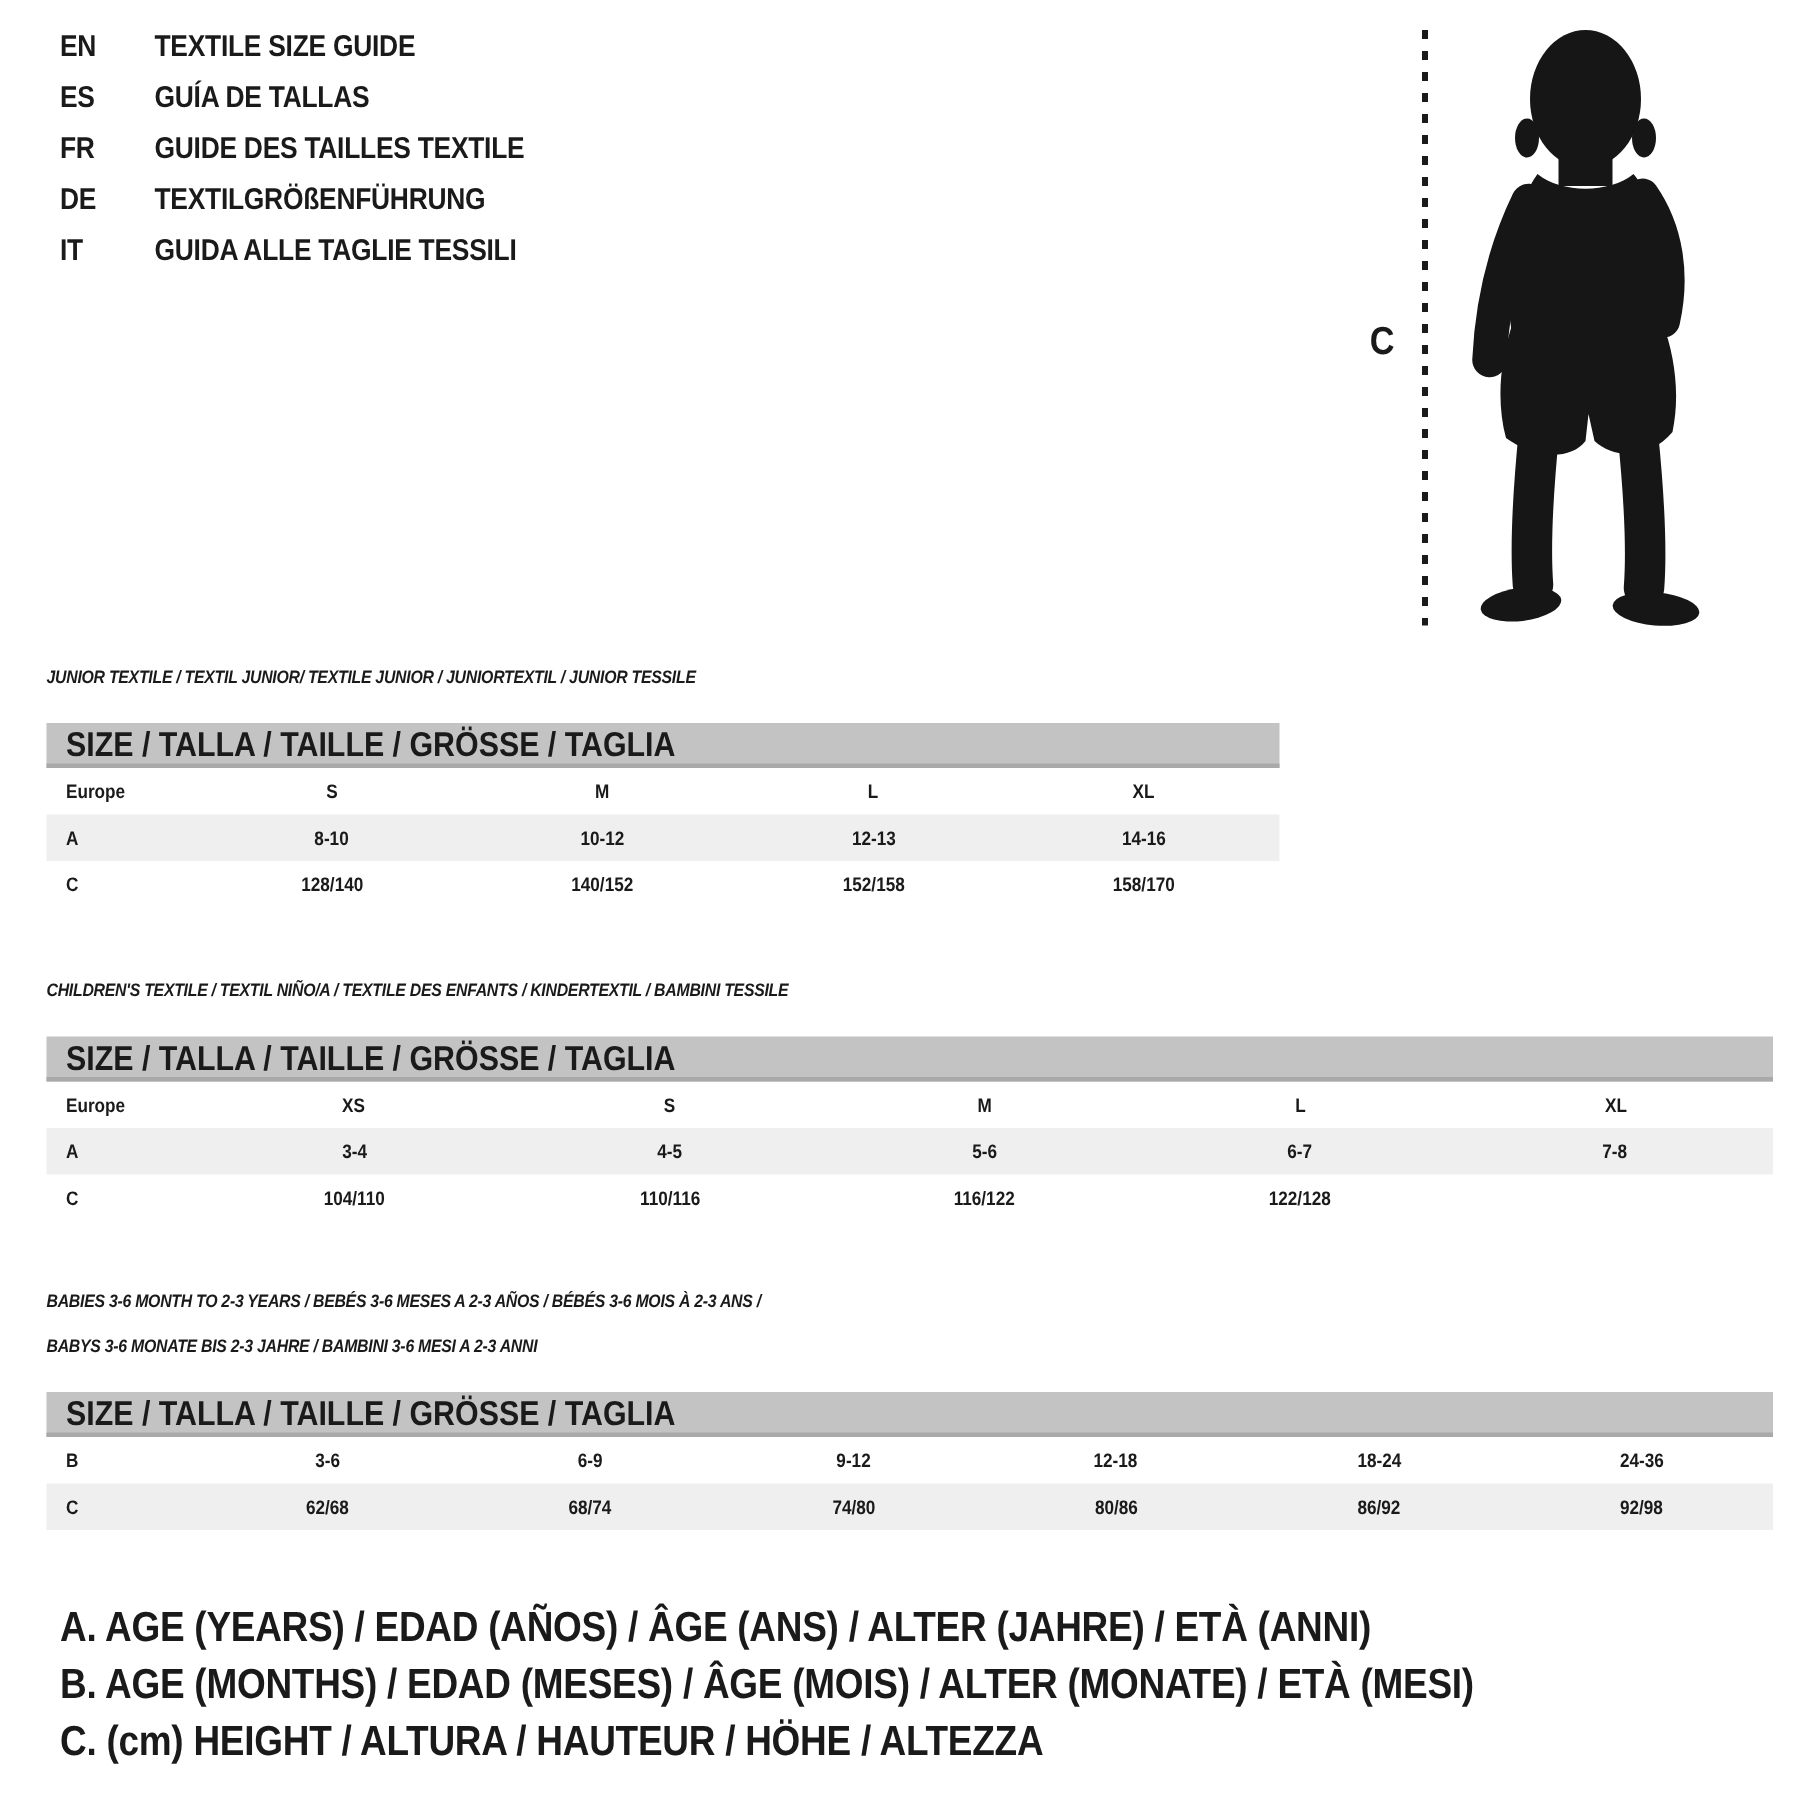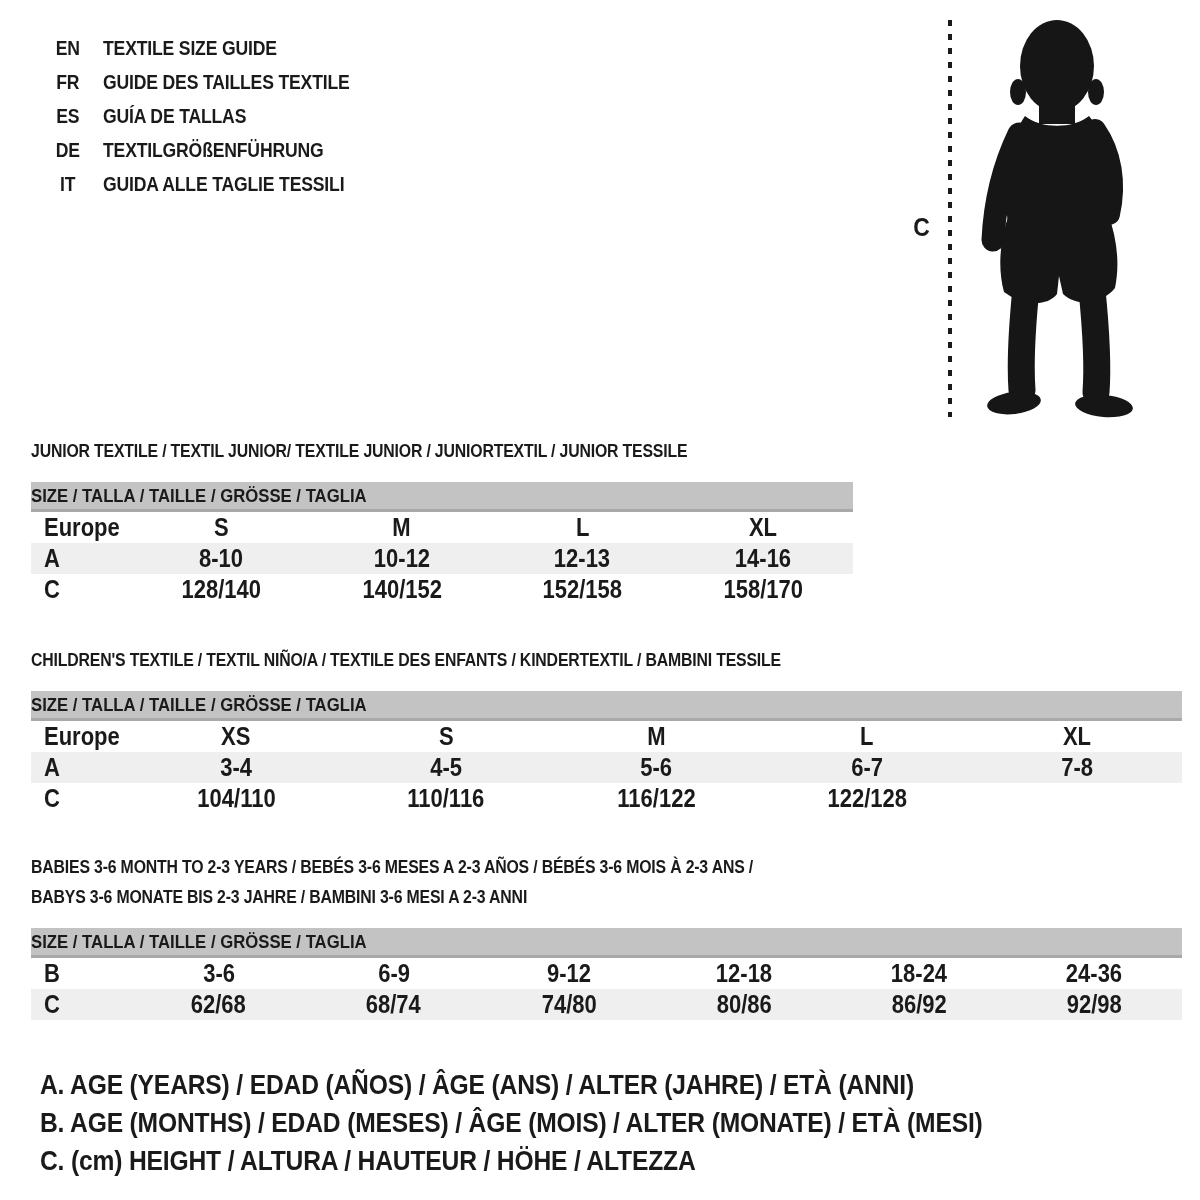--- a/index.html
+++ b/index.html
@@ -12,73 +12,73 @@
     font-weight: 700;
     color: var(--ink, #1a1a1a);
   }
   .page { position: absolute; inset: 0; }
 
   
   .cond   { display: inline-block; transform: scaleX(.88); transform-origin: 0 50%; white-space: nowrap; }
   .cond-c { display: inline-block; transform: scaleX(.88); transform-origin: 50% 50%; white-space: nowrap; }
 
   
-  .lang-list { position: absolute; left: 40px; top: 31px; text-align: center; }
+  .lang-list { position: absolute; left: 40px; top: 14px; }
   .lang-row  { display: flex; align-items: center; height: 34px; font-size: 20px; letter-spacing: -0.2px; }
   .lang-code { width: 63px; }
 
   
   .measure-line {
     position: absolute; left: 948px; top: 20px; width: 4px; height: 397px;
     background: repeating-linear-gradient(to bottom, var(--ink,#1a1a1a) 0 6px, transparent 6px 14px);
   }
   .measure-label { position: absolute; left: 912px; top: 212px; font-size: 26px; }
   .toddler { position: absolute; left: 965px; top: 18px; width: 180px; height: 400px; }
 
   
   .section { position: absolute; left: 31px; }
   .section.s0 { top: 436px; width: 822px; }
   .section.s1 { top: 645px; width: 1151px; }
   .section.s2 { top: 852px; width: 1151px; }
-  .section-title-line { line-height: 30px; font-size: 18px; letter-spacing: -0.2px; }
+  .section-title-line { line-height: 30px; font-size: 12px; letter-spacing: -0.2px; font-style: italic; }
   .size-table { margin-top: 16px; }
   .table-header {
     height: 27px; line-height: 28px;
     background: var(--header-bar, #c3c3c3);
     border-bottom: 3px solid var(--header-bar-edge, #a9a9a9);
-    font-size: 19px;
+    padding-left: 13px; font-size: 23px;
   }
-  .table-row { display: grid; height: 31px; line-height: 31px; font-size: 25px; }
+  .table-row { display: grid; height: 31px; line-height: 31px; font-size: 13px; }
   .table-row.shaded { background: var(--shaded-row, #efefef); }
   .row-label { padding-left: 13px; }
   .row-cell  { text-align: center; }
 
   
   .legend { position: absolute; left: 40px; top: 1066px; }
   .legend-line { line-height: 38px; font-size: 28px; letter-spacing: -0.2px; }
 </style>
 </head>
 <body>
 
 <div class="page">
 
   <section class="lang-list" id="lang-list">
   <div class="lang-row">
     <span class="lang-code cond">EN</span>
     <span class="lang-label cond">TEXTILE SIZE GUIDE</span>
   </div>
 
   <div class="lang-row">
+    <span class="lang-code cond">ES</span>
+    <span class="lang-label cond">GUÍA DE TALLAS</span>
+  </div>
+
+  <div class="lang-row">
     <span class="lang-code cond">FR</span>
     <span class="lang-label cond">GUIDE DES TAILLES TEXTILE</span>
-  </div>
-
-  <div class="lang-row">
-    <span class="lang-code cond">ES</span>
-    <span class="lang-label cond">GUÍA DE TALLAS</span>
   </div>
 
   <div class="lang-row">
     <span class="lang-code cond">DE</span>
     <span class="lang-label cond">TEXTILGRÖßENFÜHRUNG</span>
   </div>
 
   <div class="lang-row">
     <span class="lang-code cond">IT</span>
     <span class="lang-label cond">GUIDA ALLE TAGLIE TESSILI</span>

